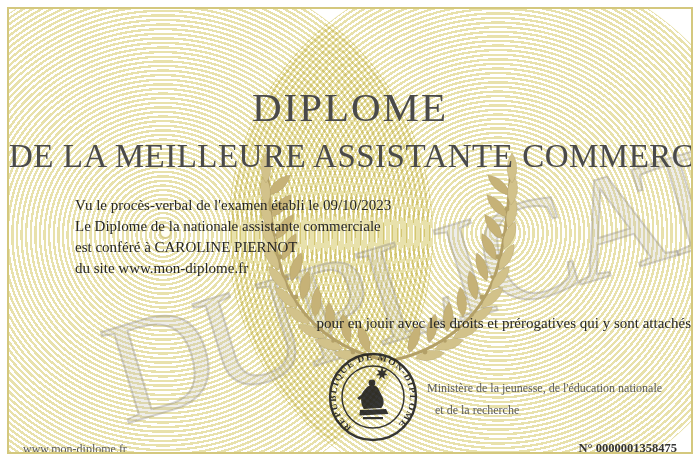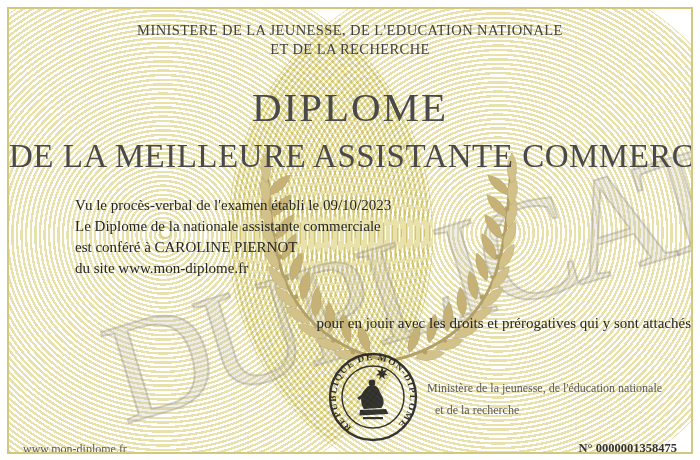--- a/index.html
+++ b/index.html
@@ -133,24 +133,20 @@
             <circle cx="233" cy="170" r="1.8"></circle>
               <circle cx="253" cy="132" r="1.8"></circle>
             <circle cx="264" cy="90" r="1.8"></circle>
           </g>
         </g>
       </defs>
       <use href="#branchR"></use>
       <use href="#branchR" transform="translate(300,0) scale(-1,1)"></use>
     </svg>
 
-    <div class="txt header">
-      <div>MINISTERE DE LA JEUNESSE, DE L'EDUCATION NATIONALE</div>
-      <div>ET DE LA RECHERCHE</div>
-    </div>
 
     <div class="txt title">DIPLOME</div>
     <div class="txt subtitle">DE LA MEILLEURE ASSISTANTE COMMERCIALE</div>
 
     <div class="txt body-block">
       <div>Vu le procès-verbal de l'examen établi le 09/10/2023</div>
       <div>Le Diplome de la nationale assistante commerciale</div>
       <div>est conféré à CAROLINE PIERNOT</div>
       <div>du site www.mon-diplome.fr</div>
     </div>

